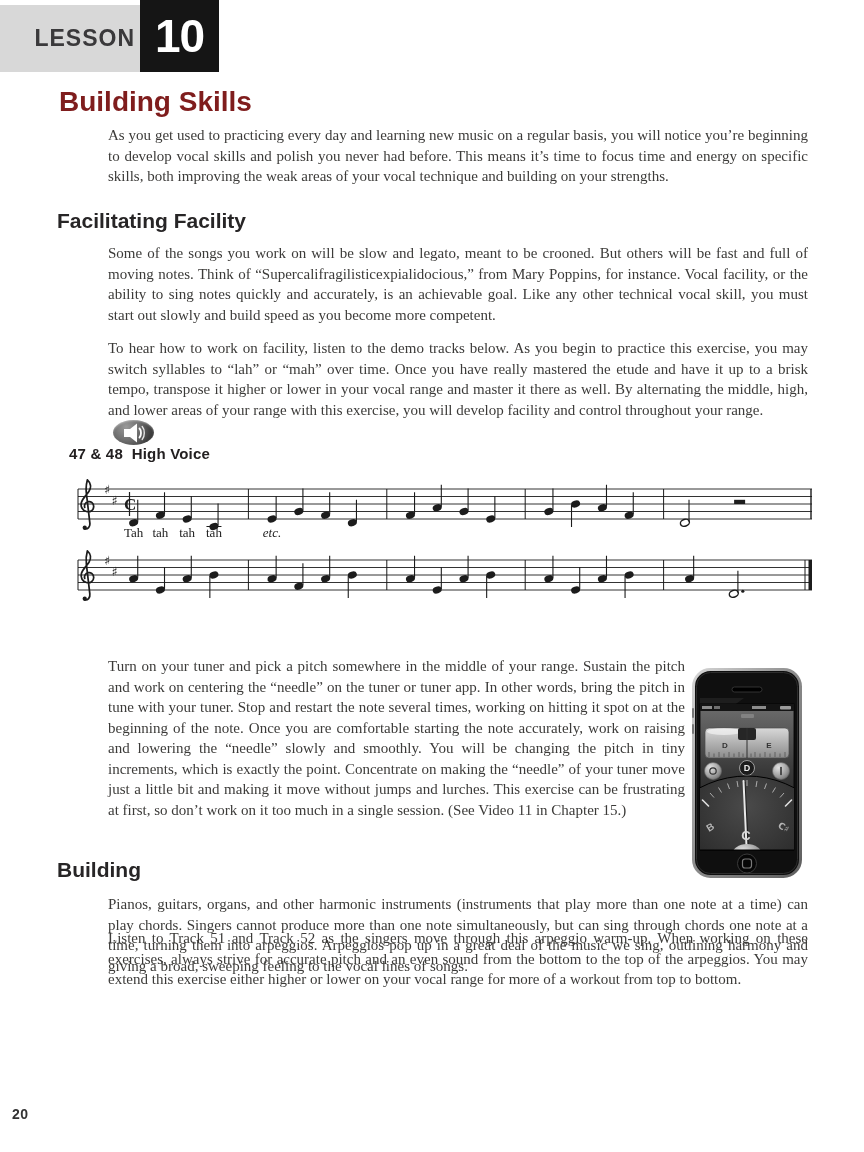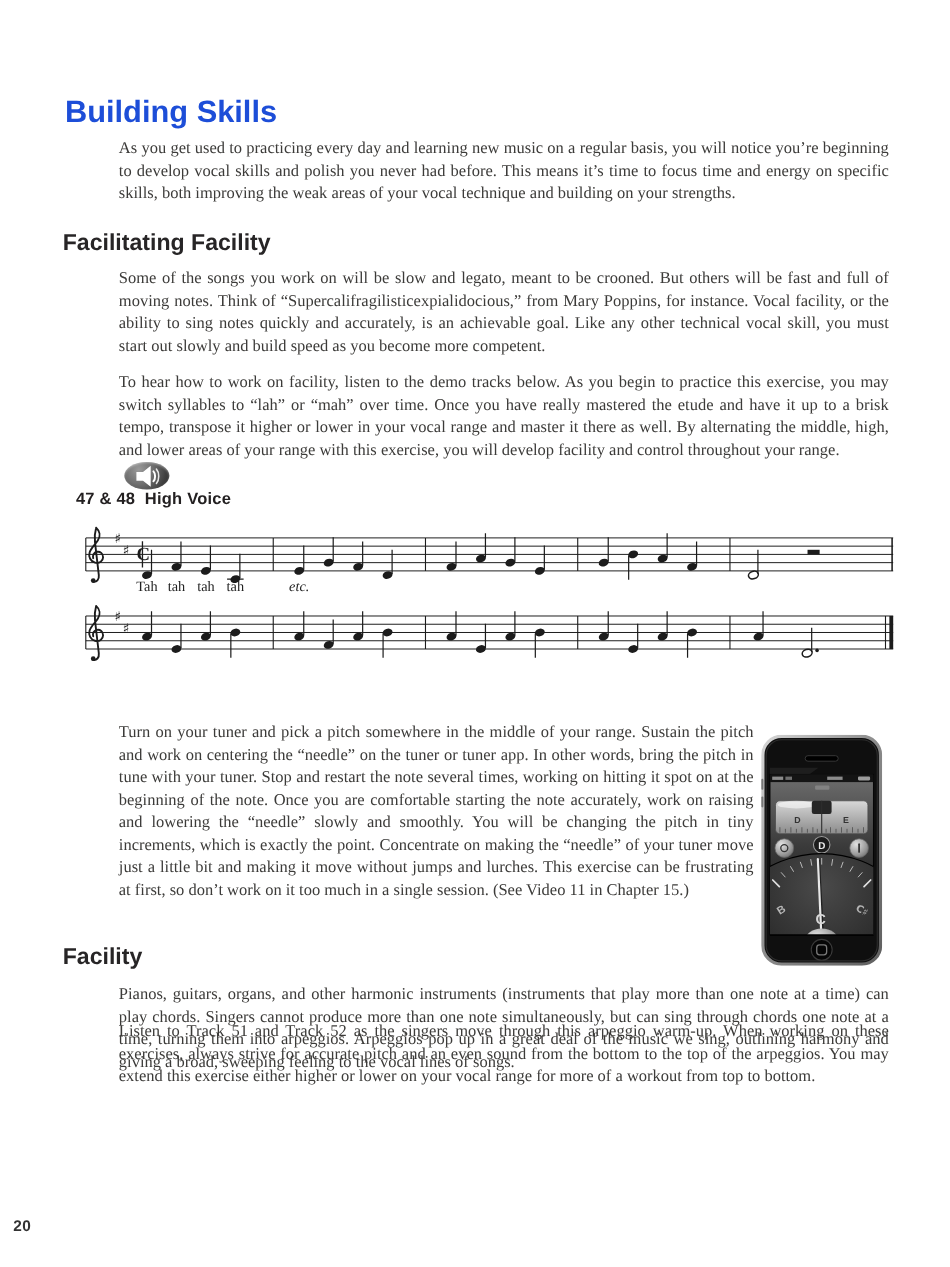--- a/index.html
+++ b/index.html
@@ -10,21 +10,21 @@
   .banner{position:absolute;top:0;left:0;display:flex;align-items:flex-start;}
   .banner-gray{margin-top:5px;width:140px;height:67px;background:#d8d8d8;
                display:flex;align-items:center;justify-content:flex-end;}
   .banner-label{font-family:"Liberation Sans",sans-serif;font-weight:bold;font-size:23px;
                 color:#3a393b;letter-spacing:1px;padding-right:5px;}
   .banner-black{width:79px;height:72px;background:#151515;display:flex;align-items:center;justify-content:center;}
   .banner-number{font-family:"Liberation Sans",sans-serif;font-weight:bold;font-size:46px;color:#ffffff;letter-spacing:-1px;}
 
   
   .h1{position:absolute;left:59px;top:86px;font-family:"Liberation Sans",sans-serif;
-      font-weight:bold;font-size:28px;color:#1d4ed8;margin:0;}
+      font-weight:bold;font-size:28px;color:#7f1d1d;margin:0;}
   .h2{position:absolute;font-family:Liberation Sans, sans-serif;font-weight:bold;
       font-size:21px;color:#272526;margin:0;}
   .h2-facilitating{left:57px;top:209px;}
   .h2-arpeggios{left:57px;top:858px;}
 
   
   .para{position:absolute;left:108px;width:700px;margin:0;font-size:15px;line-height:20.5px;
         text-align:justify;color:#3c3b39;}
   .p-intro{top:125px;}
   .p-f1{top:243px;}
@@ -50,20 +50,28 @@
 
   
   .pagenum{position:absolute;left:12px;top:1106px;font-family:"Liberation Sans",sans-serif;
            font-weight:600;font-size:14px;color:#333333;letter-spacing:.5px;}
 </style>
 </head>
 <body>
 
 <div class="page">
 
+  <div class="banner">
+    <div class="banner-gray">
+      <span class="banner-label">LESSON</span>
+    </div>
+    <div class="banner-black">
+      <span class="banner-number">10</span>
+    </div>
+  </div>
 
   <h1 class="h1">Building Skills</h1>
   <p class="para p-intro">As you get used to practicing every day and learning new music on a regular basis, you will notice you’re beginning to develop vocal skills and polish you never had before. This means it’s time to focus time and energy on specific skills, both improving the weak areas of your vocal technique and building on your strengths.</p>
 
   <h2 class="h2 h2-facilitating">Facilitating Facility</h2>
   <p class="para p-f1">Some of the songs you work on will be slow and legato, meant to be crooned. But others will be fast and full of moving notes. Think of “Supercalifragilisticexpialidocious,” from Mary Poppins, for instance. Vocal facility, or the ability to sing notes quickly and accurately, is an achievable goal. Like any other technical vocal skill, you must start out slowly and build speed as you become more competent.</p>
   <p class="para p-f2">To hear how to work on facility, listen to the demo tracks below. As you begin to practice this exercise, you may switch syllables to “lah” or “mah” over time. Once you have really mastered the etude and have it up to a brisk tempo, transpose it higher or lower in your vocal range and master it there as well. By alternating the middle, high, and lower areas of your range with this exercise, you will develop facility and control throughout your range.</p>
 
   <div class="audio-item audio-item-1">
     <span class="speaker">
@@ -300,18 +308,18 @@
       <line x1="8" y1="182" x2="102" y2="182" stroke="#000" stroke-width="1.2"></line>
 
       <circle cx="55" cy="195.5" r="9.5" fill="#060606" stroke="#3a3a3a" stroke-width="1"></circle>
       <rect x="50.5" y="191" width="9" height="9" rx="2.5" fill="none" stroke="#7a7a7a" stroke-width="1.2"></rect>
 
       <rect x="0" y="40" width="2" height="10" rx="1" fill="#777"></rect>
       <rect x="0" y="56" width="2" height="10" rx="1" fill="#777"></rect>
     </svg>
   </div>
 
-  <h2 class="h2 h2-arpeggios">Facility</h2>
+  <h2 class="h2 h2-arpeggios">Building</h2>
   <p class="para p-a1">Pianos, guitars, organs, and other harmonic instruments (instruments that play more than one note at a time) can play chords. Singers cannot produce more than one note simultaneously, but can sing through chords one note at a time, turning them into arpeggios. Arpeggios pop up in a great deal of the music we sing, outlining harmony and giving a broad, sweeping feeling to the vocal lines of songs.</p>
   <p class="para p-a2">Listen to Track 51 and Track 52 as the singers move through this arpeggio warm-up. When working on these exercises, always strive for accurate pitch and an even sound from the bottom to the top of the arpeggios. You may extend this exercise either higher or lower on your vocal range for more of a workout from top to bottom.</p>
 
   <div class="pagenum">20</div>
 </div>
 
 </body></html>

